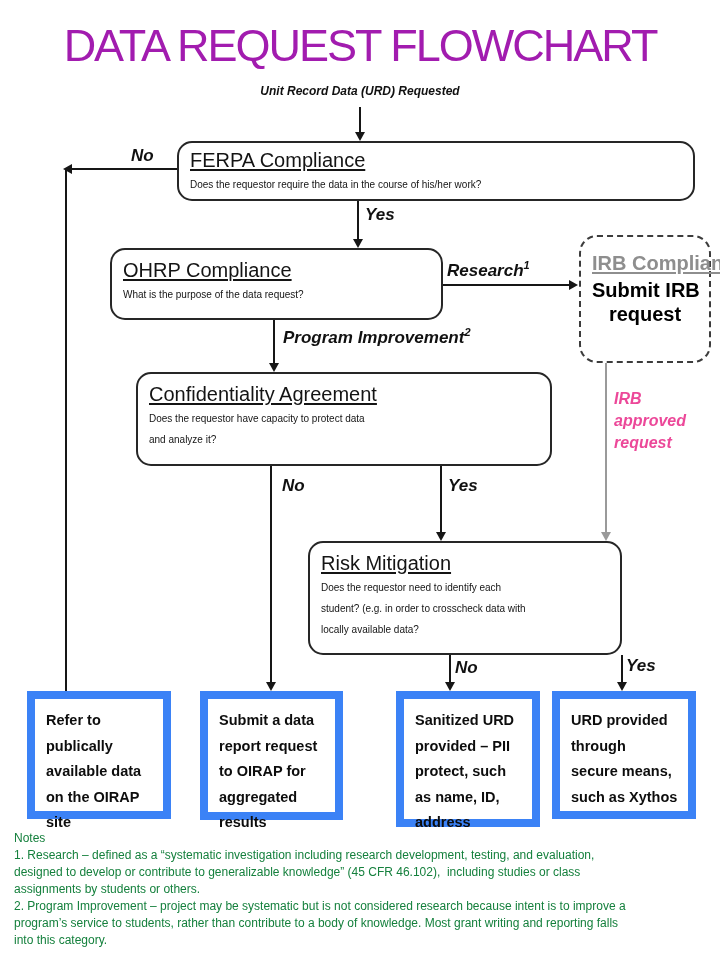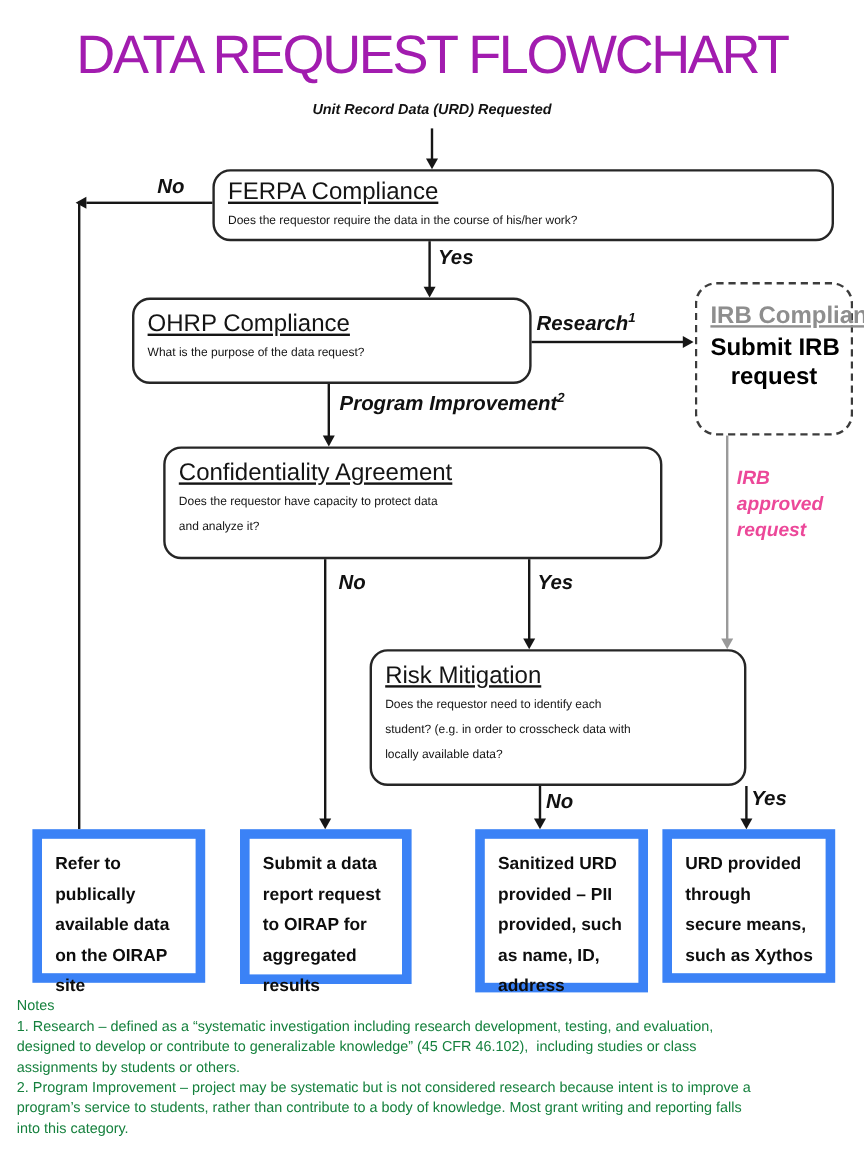--- a/index.html
+++ b/index.html
@@ -127,21 +127,21 @@
   <div class="outcome" style="left:200px;top:691px;width:143px;height:129px;">
     <div>Submit a data</div>
     <div>report request</div>
     <div>to OIRAP for</div>
     <div>aggregated</div>
     <div>results</div>
   </div>
   <div class="outcome" style="left:396px;top:691px;width:144px;height:136px;">
     <div>Sanitized URD</div>
     <div>provided – PII</div>
-    <div>provided, such</div>
+    <div>protect, such</div>
     <div>as name, ID,</div>
     <div>address</div>
   </div>
   <div class="outcome" style="left:552px;top:691px;width:144px;height:128px;">
     <div>URD provided</div>
     <div>through</div>
     <div>secure means,</div>
     <div>such as Xythos</div>
   </div>
 

